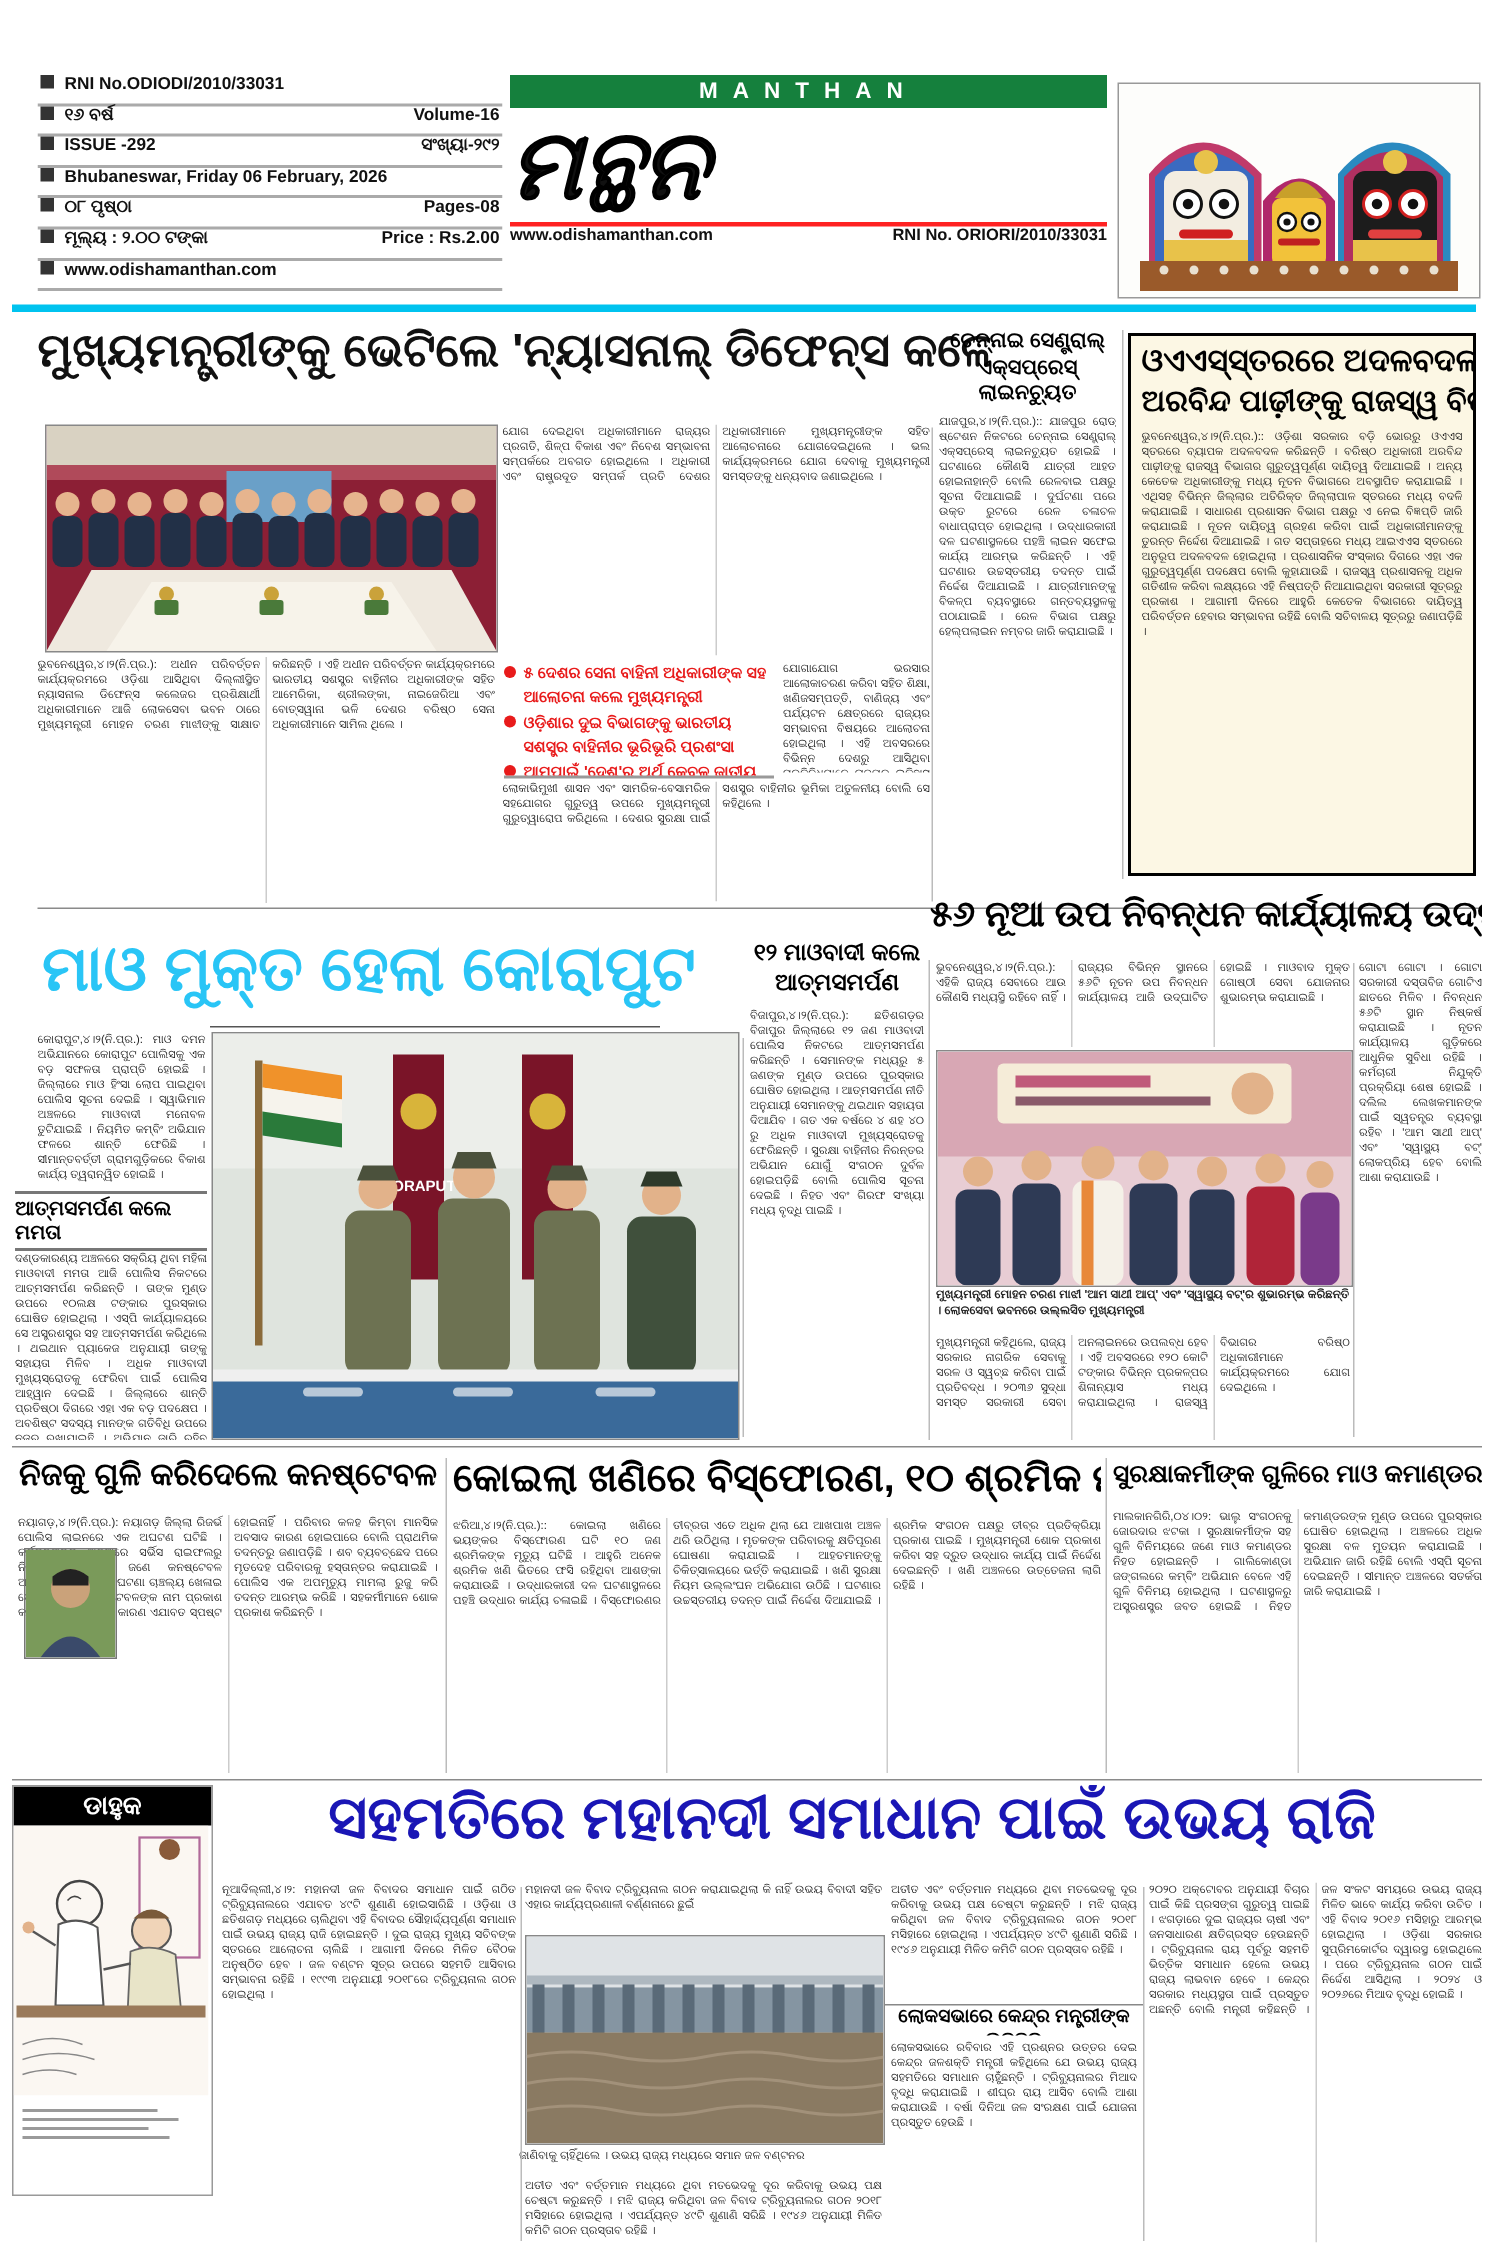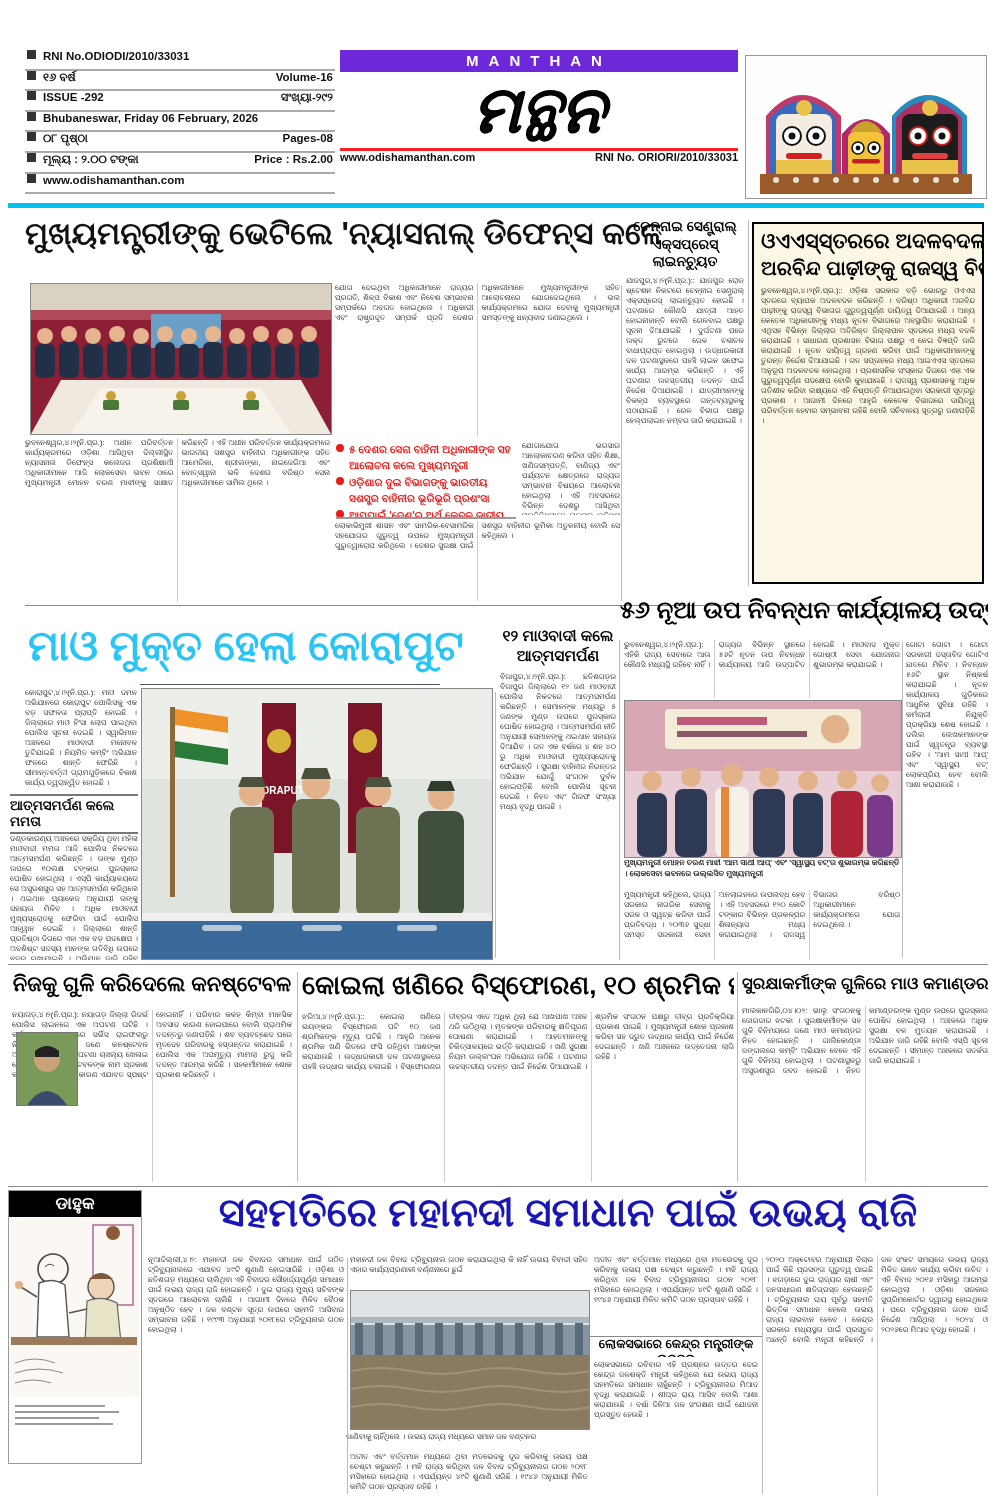--- a/index.html
+++ b/index.html
@@ -10,23 +10,23 @@
   .cols2{column-count:2;column-gap:8px;column-rule:1px solid #ccc;}
   .cols3{column-count:3;column-gap:8px;column-rule:1px solid #ccc;}
   .hl{font-weight:bold;color:#000;}
   .nowrap{white-space:nowrap;}
   .center{text-align:center;}
   
   .mrow{display:flex;align-items:flex-start;height:18.6px;border-bottom:2px solid #aaa;
         font-size:11.5px;font-weight:bold;}
   .mrow .sq{width:9px;height:9px;background:#333;margin:0 7px 0 2px;flex:0 0 auto;}
   .mrow .r{margin-left:auto;padding-right:2px;}
-  .brandbar{background:#6d28d9;color:#fff;text-align:center;font-weight:bold;
+  .brandbar{background:#15803d;color:#fff;text-align:center;font-weight:bold;
             font-size:15px;letter-spacing:10px;line-height:22px;}
-  .logo{font-size:64px;font-weight:bold;font-style:italic;line-height:76px;text-align:center;
+  .logo{font-size:64px;font-weight:bold;font-style:italic;line-height:76px;
         -webkit-text-stroke:1px #000;}
   .redline{border-top:3px solid #f22;}
   .rule-h{position:absolute;background:#8a8a8a;height:1px;}
   .rule-v{position:absolute;background:#bbb;width:1px;}
   .bullet{display:flex;gap:5px;font-size:10.6px;font-weight:bold;color:#e81b1b;
           line-height:1.55;align-items:flex-start;}
   .bullet .dot{width:8px;height:8px;border-radius:50%;background:#e81b1b;flex:0 0 auto;margin-top:3px;}
   .boxed{border:2px solid #000;background:#fcf7e4;}
   .caption{font-size:7.8px;font-weight:bold;line-height:1.35;color:#222;}
   .scribble{height:2px;background:#9a9a9a;margin:4px 6px;}

